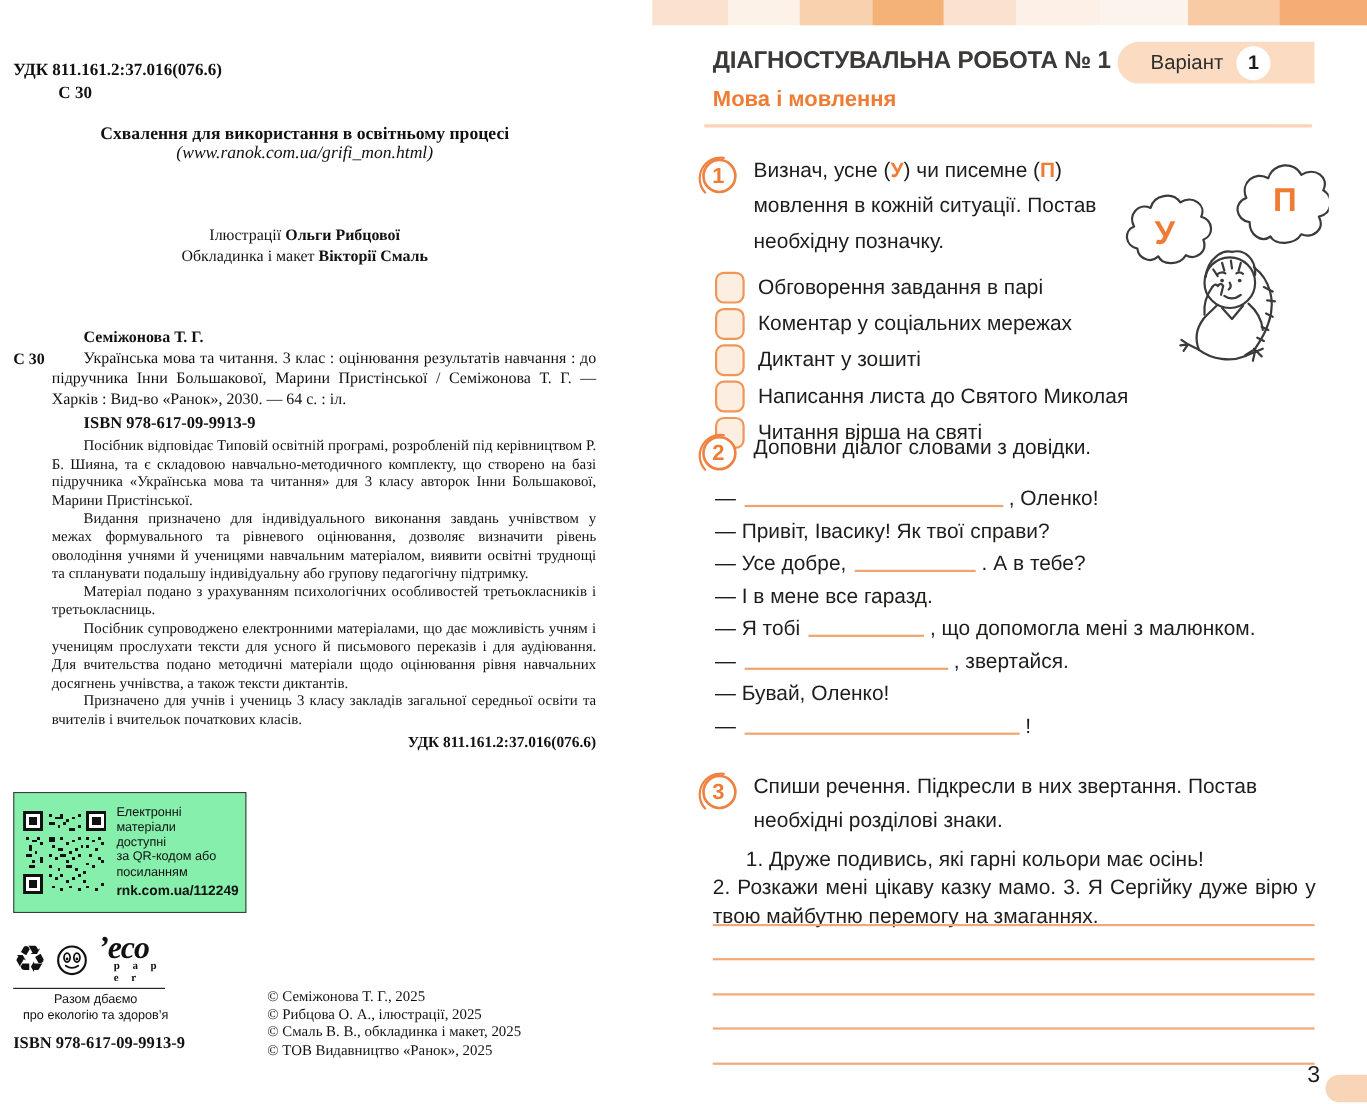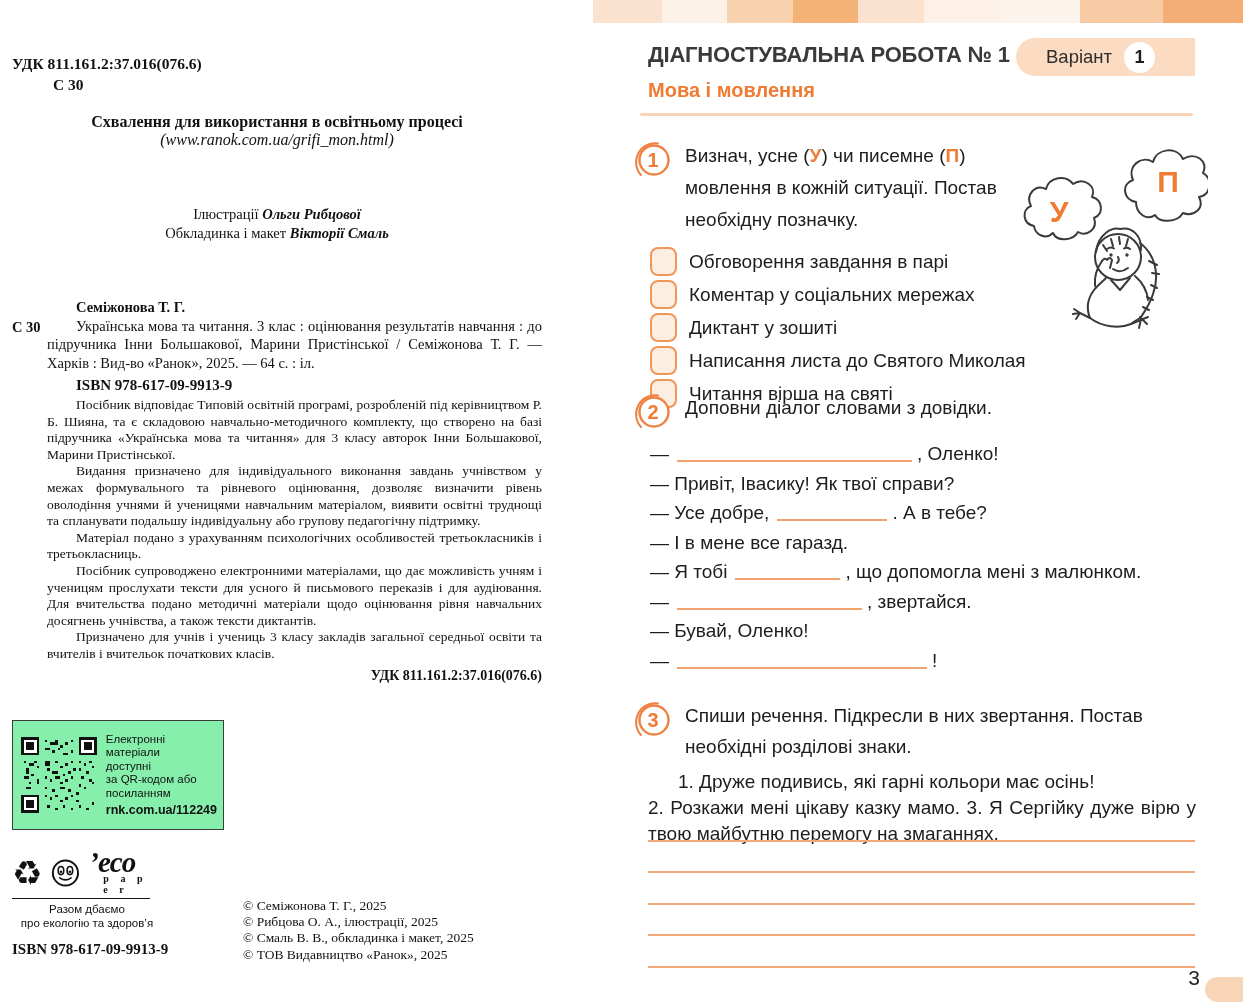--- a/index.html
+++ b/index.html
@@ -13,21 +13,21 @@
 
   
   .lp{position:absolute;left:12px;top:55px;width:530px;height:940px;
       font-family:"Liberation Serif","DejaVu Serif",serif;font-size:13.5px;color:#111;}
   .lp-udk{position:absolute;left:0;top:0;font-size:15.5px;font-weight:bold;}
   .lp-udk-code{position:absolute;left:41px;top:21px;font-size:15.5px;font-weight:bold;}
   .lp-approval{position:absolute;left:0;top:58px;width:100%;text-align:center;font-size:16px;line-height:18px;}
   .lp-approval .b{font-weight:bold;}
   .lp-approval .i{font-style:italic;}
   .lp-credits{position:absolute;left:0;top:150px;width:100%;text-align:center;font-size:14.5px;line-height:19px;}
-  .lp-credits .nm{font-style:italic;font-weight:600;margin-top:16px;}
+  .lp-credits .nm{font-weight:600;margin-top:16px;}
   .lp-bib{position:absolute;left:0;top:243px;width:530px;font-size:14.5px;line-height:18.5px;}
   .lp-bib .author{margin-left:64px;font-weight:bold;}
   .lp-bib .margin-code{position:absolute;left:0;top:20px;font-weight:bold;}
   .lp-bib .entry{margin-left:35px;width:495px;text-indent:29px;text-align:justify;}
   .lp-bib .isbn{margin-left:64px;margin-top:4px;font-weight:bold;font-size:15px;}
   .lp-annot{position:absolute;left:35px;top:342px;width:495px;font-size:13.5px;line-height:16.6px;}
   .lp-annot p{text-indent:29px;text-align:justify;margin:0;}
   .lp-annot .udk-bottom{text-align:right;font-weight:bold;margin-top:5px;text-indent:0;font-size:14px;}
   .qr-box{position:absolute;left:0;top:665px;width:212px;height:110px;border:1.5px solid #3c3c3c;
           display:flex;align-items:center;padding:9px 6px 9px 8px;background:#86efac;}
@@ -114,21 +114,21 @@
     </div>
     <div>
       <span>Обкладинка і макет</span>
       <span class="nm">Вікторії Смаль</span>
     </div>
   </div>
 
   <div class="lp-bib">
     <div class="author">Семіжонова Т. Г.</div>
     <div class="margin-code">С 30</div>
-    <div class="entry">Українська мова та читання. 3 клас : оцінювання результатів навчання : до підручника Інни Большакової, Марини Пристінської / Семіжонова Т. Г. — Харків : Вид-во «Ранок», 2025. — 64 с. : іл.</div>
+    <div class="entry">Українська мова та читання. 3 клас : оцінювання результатів навчання : до підручника Інни Большакової, Марини Пристінської / Семіжонова Т. Г. — Харків : Вид-во «Ранок», 2030. — 64 с. : іл.</div>
     <div class="isbn">ISBN 978-617-09-9913-9</div>
   </div>
 
   <div class="lp-annot">
     <p>Посібник відповідає Типовій освітній програмі, розробленій під керівництвом Р. Б. Шияна, та є складовою навчально-методичного комплекту, що створено на базі підручника «Українська мова та читання» для 3 класу авторок Інни Большакової, Марини Пристінської.</p>
     <p>Видання призначено для індивідуального виконання завдань учнівством у межах формувального та рівневого оцінювання, дозволяє визначити рівень оволодіння учнями й ученицями навчальним матеріалом, виявити освітні труднощі та спланувати подальшу індивідуальну або групову педагогічну підтримку.</p>
     <p>Матеріал подано з урахуванням психологічних особливостей третьокласників і третьокласниць.</p>
     <p>Посібник супроводжено електронними матеріалами, що дає можливість учням і ученицям прослухати тексти для усного й письмового переказів і для аудіювання. Для вчительства подано методичні матеріали щодо оцінювання рівня навчальних досягнень учнівства, а також тексти диктантів.</p>
     <p>Призначено для учнів і учениць 3 класу закладів загальної середньої освіти та вчителів і вчительок початкових класів.</p>
     <div class="udk-bottom">УДК 811.161.2:37.016(076.6)</div>

